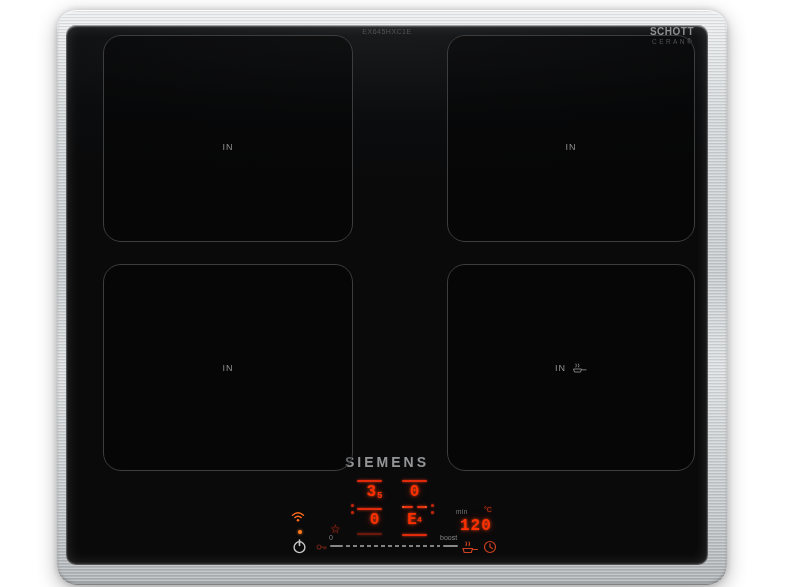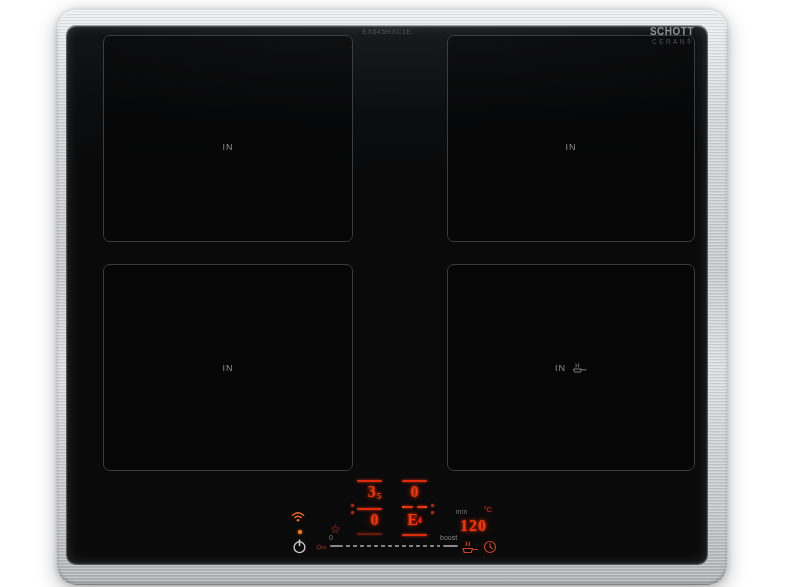--- a/index.html
+++ b/index.html
@@ -11,35 +11,35 @@
       repeating-linear-gradient(180deg, rgba(255,255,255,.28) 0 1px, rgba(110,116,120,.16) 1px 2px, rgba(255,255,255,0) 2px 3px),
       linear-gradient(180deg,#eef0f1 0%,#d4d8da 18%,#c7cbce 45%,#dcdfe1 62%,#c2c6c9 88%,#aeb2b5 100%);
     box-shadow: 0 5px 20px rgba(0,0,0,.30), 0 0 6px rgba(0,0,0,.18),
                 inset 0 1px 1px rgba(255,255,255,.9), inset 0 -2px 3px rgba(0,0,0,.25);}
   
   .ceran{position:absolute;left:9px;top:15px;width:642px;height:540px;border-radius:10px;
     background: radial-gradient(130% 28% at 50% 0%, #1a1b1d 0%, #0c0d0e 60%, #0a0a0b 100%);
     box-shadow: inset 0 1px 2px rgba(255,255,255,.75), inset 0 0 14px rgba(255,255,255,.16),
                 inset 0 -1px 2px rgba(255,255,255,.30);}
   
-  .zone{position:absolute;border:1px solid #3c3d3f;border-radius:7px;background:rgba(0,0,0,.35);
+  .zone{position:absolute;border:1px solid #3c3d3f;border-radius:18px;background:rgba(0,0,0,.35);
         display:flex;align-items:center;justify-content:center;gap:6px;text-align:right;}
   .zone-label{color:#8f8f8f;font-size:9px;letter-spacing:1px;margin-top:16px;}
   .zone.front .zone-label{margin-top:0;}
   
   .model-text{position:absolute;left:0;right:0;top:3px;text-align:center;color:#5c5c5c;
               font-size:7px;letter-spacing:.5px;opacity:.85;}
   .schott{position:absolute;right:14px;top:1px;text-align:right;line-height:1.15;}
   .schott .l1{color:#909092;font-size:10px;font-weight:bold;letter-spacing:.5px;}
   .schott .l2{color:#7e7e80;font-size:6.5px;letter-spacing:2.4px;}
   .brand{position:absolute;left:0;right:0;top:429px;text-align:center;color:#a0a1a3;
          font-size:14px;font-weight:bold;letter-spacing:3px;opacity:.92;}
   
   .abs{position:absolute;}
-  .seg{font-family:Liberation Serif, serif;font-weight:bold;color:#ff3000;
+  .seg{font-family:Liberation Mono, monospace;font-weight:bold;color:#ff3000;
        text-shadow:0 0 3px rgba(255,70,20,.9),0 0 8px rgba(255,60,10,.45);}
   .seg-main{font-size:16px;line-height:1;}
   .seg-small{font-size:8px;vertical-align:2px;}
   .seg-half{font-size:9px;vertical-align:-2px;margin-left:1px;}
   .zline{position:absolute;height:2px;width:25px;background:#e02a0c;border-radius:1px;
          box-shadow:0 0 3px rgba(255,60,20,.8);}
   .zline.dim{opacity:.45;}
   .disp{position:absolute;width:25px;text-align:center;}
   .dots{position:absolute;width:3px;}
   .dots i{display:block;width:3px;height:3px;border-radius:50%;background:#e02a0c;
@@ -66,20 +66,21 @@
 
 <div class="stage">
   <div class="frame">
     <div class="ceran">
 
       <div class="model-text">EX645HXC1E</div>
       <div class="schott">
         <div class="l1">SCHOTT</div>
         <div class="l2">CERAN®</div>
       </div>
+      <div class="brand">SIEMENS</div>
 
       <div class="zone back" style="left:37px;top:10px;width:248px;height:205px;">
         <span class="zone-label">IN</span>
       </div>
       <div class="zone back" style="left:381px;top:10px;width:246px;height:205px;">
         <span class="zone-label">IN</span>
       </div>
       <div class="zone front" style="left:37px;top:239px;width:248px;height:205px;">
         <span class="zone-label">IN</span>
       </div>

